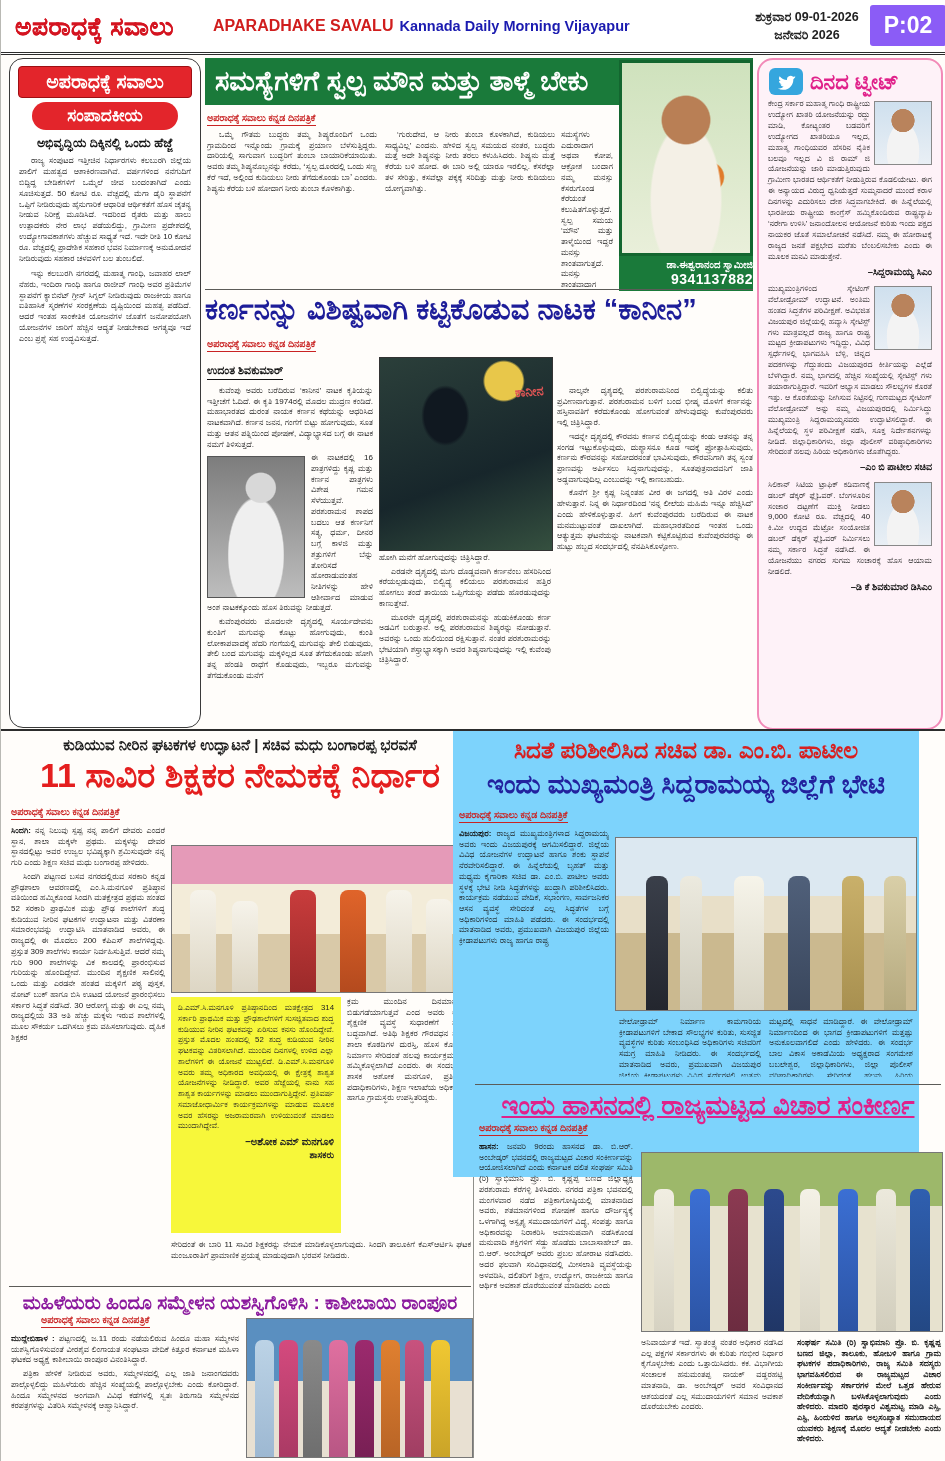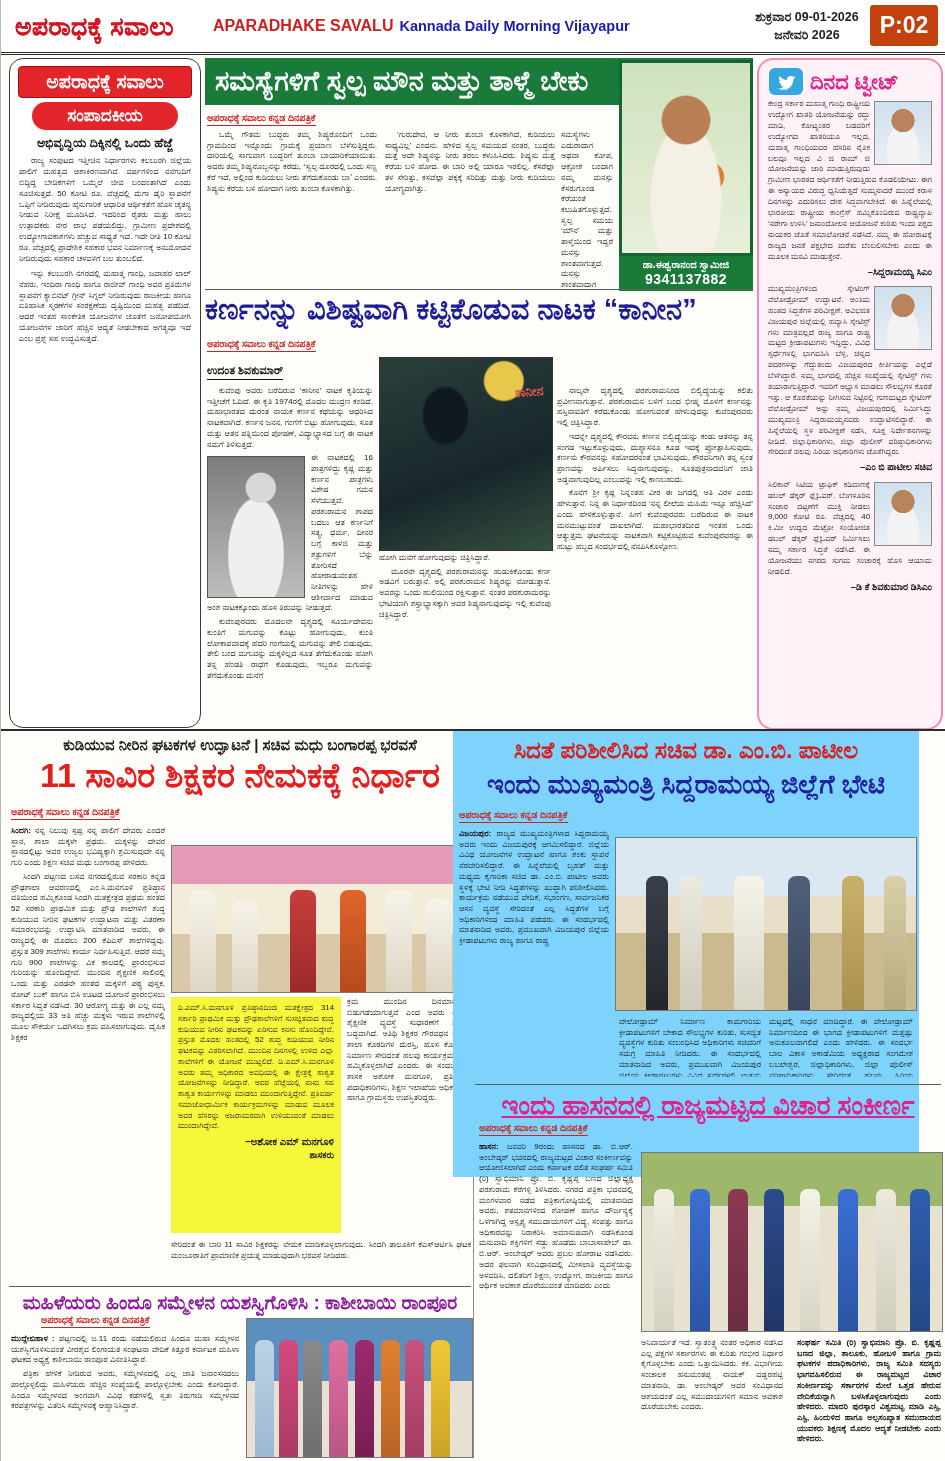--- a/index.html
+++ b/index.html
@@ -8,21 +8,21 @@
         border-left:1px solid #b9b9b4;border-right:1px solid #b9b9b4;}
   
   #hdr{position:absolute;left:0;top:0;width:945px;height:52px;background:#fff;border-bottom:3px double #2c2c2c;}
   .masthead{position:absolute;left:14px;top:12px;font-size:25px;font-weight:bold;color:#d41420;letter-spacing:.5px;text-shadow:0 0 0 #d41420;}
   .title-en{position:absolute;left:212px;top:17px;font-size:16px;font-weight:bold;color:#d01d1d;white-space:nowrap;}
   .title-en .sub{color:#1b1bb0;font-size:14.5px;margin-left:6px;text-align:center;}
   .contact{position:absolute;left:588px;top:5px;font-size:8.6px;font-weight:bold;color:#222;line-height:1.55;}
   .contact .ic{display:inline-block;width:10px;color:#0a7a32;}
   .contact .icm{color:#d33;}
   .datebox{position:absolute;left:748px;top:9px;width:116px;text-align:center;font-weight:bold;color:#222;font-size:12.5px;line-height:1.4;}
-  .pageno{position:absolute;left:869px;top:5px;width:68px;height:41px;background:#c2410c;color:#fff;
+  .pageno{position:absolute;left:869px;top:5px;width:76px;height:41px;background:#8b5cf6;color:#fff;
           font-size:23px;font-weight:bold;display:flex;align-items:center;justify-content:center;border-radius:3px;}
   
   .byline{color:#c92323;font-weight:bold;font-size:9.5px;border-bottom:1.5px solid #c92323;display:inline-block;padding-bottom:1px;white-space:nowrap;}
   .col{position:absolute;font-size:8px;line-height:1.34;text-align:justify;color:#181818;overflow:hidden;}
   .col p{margin:0 0 3px 0;text-indent:12px;}
   .dl{font-weight:bold;}
   .vrule{position:absolute;width:1px;background:#8f8f8a;}
   .hrule{position:absolute;height:1px;background:#5c5c58;}
   .photo{position:absolute;overflow:hidden;border:1px solid #777;}
   
@@ -33,21 +33,21 @@
   .edit-body{margin:0 9px;font-size:8px;line-height:1.36;text-align:justify;color:#181818;height:520px;overflow:hidden;}
   .edit-body p{margin:0 0 4px 0;text-indent:12px;}
   
   .green-banner{position:absolute;left:204px;top:58px;width:548px;height:47px;background:#1a7a3a;color:#fff;
         font-weight:bold;font-size:27px;display:flex;align-items:center;padding-left:10px;box-sizing:border-box;}
   .ph-swami{position:absolute;left:618px;top:60px;width:134px;height:196px;border:3px solid #13662f;box-sizing:border-box;
         background:radial-gradient(circle at 50% 30%,#b97f55 0 16%,transparent 17%),
                    radial-gradient(ellipse at 50% 72%,#f4f0e6 0 38%,transparent 40%),
                    radial-gradient(circle at 68% 60%,#e07b2a 0 10%,transparent 11%),
                    linear-gradient(180deg,#cfe2bd,#e9efda);}
-  .swami-cap{position:absolute;left:618px;top:256px;width:134px;background:#1a7a3a;color:#fff;text-align:center;padding:3px 0 4px 0;}
+  .swami-cap{position:absolute;left:618px;top:256px;width:134px;background:#1a7a3a;color:#fff;text-align:right;padding:3px 0 4px 0;}
   .swami-cap .nm{font-size:10px;font-weight:bold;display:block;}
   .swami-cap .ph{font-size:14px;font-weight:bold;display:block;letter-spacing:.5px;}
   
   .karna-head{position:absolute;left:204px;top:293px;width:548px;font-size:29px;font-weight:bold;color:#1d1d99;white-space:nowrap;}
   .author{position:absolute;left:206px;top:364px;font-weight:bold;font-size:11px;color:#111;border-bottom:1.5px solid #111;padding-bottom:2px;}
   .ph-bw{float:left;width:96px;height:140px;margin:3px 6px 2px 0;border:1px solid #555;
         background:radial-gradient(circle at 55% 22%,#d8d8d8 0 12%,transparent 13%),
                    radial-gradient(ellipse at 50% 70%,#efefef 0 40%,transparent 42%),
                    linear-gradient(180deg,#7d7d7d,#bdbdbd);}
   .ph-book{position:absolute;left:378px;top:357px;width:172px;height:192px;border:1px solid #333;
@@ -149,20 +149,21 @@
     <div class="ph-bw"></div>
     <p style="text-indent:0;">ಈ ನಾಟಕದಲ್ಲಿ 16 ಪಾತ್ರಗಳಿದ್ದು ಕೃಷ್ಣ ಮತ್ತು ಕರ್ಣನ ಪಾತ್ರಗಳು ವಿಶೇಷ ಗಮನ ಸೆಳೆಯುತ್ತವೆ. ಪರಶುರಾಮನ ಶಾಪದ ಬದಲು ಆತ ಕರ್ಣನಿಗೆ ಸತ್ಯ, ಧರ್ಮ, ದೀನರ ಬಗ್ಗೆ ಕಾಳಜಿ ಮತ್ತು ಶತ್ರುಗಳಿಗೆ ಬೆನ್ನು ತೋರಿಸದೆ ಹೋರಾಡುವಂತಹ ನೀತಿಗಳನ್ನು ಹೇಳಿ ಆಶೀರ್ವಾದ ಮಾಡುವ ಅಂಶ ನಾಟಕಕ್ಕೊಂದು ಹೊಸ ತಿರುವನ್ನು ನೀಡುತ್ತದೆ.</p>
     <p>ಕುವೆಂಪುರವರು ಮೊದಲನೇ ದೃಶ್ಯದಲ್ಲಿ ಸೂರ್ಯದೇವನು ಕುಂತಿಗೆ ಮಗುವನ್ನು ಕೊಟ್ಟು ಹೋಗುವುದು, ಕುಂತಿ ಲೋಕಾಪವಾದಕ್ಕೆ ಹೆದರಿ ಗಂಗೆಯಲ್ಲಿ ಮಗುವನ್ನು ತೇಲಿ ಬಿಡುವುದು, ತೇಲಿ ಬಂದ ಮಗುವನ್ನು ಮಕ್ಕಳಿಲ್ಲದ ಸೂತ ತೆಗೆದುಕೊಂಡು ಹೋಗಿ ತನ್ನ ಹೆಂಡತಿ ರಾಧೆಗೆ ಕೊಡುವುದು, ಇಬ್ಬರೂ ಮಗುವನ್ನು ತೆಗೆದುಕೊಂಡು ಮನೆಗೆ</p>
   </div>
 
   <div class="ph-book">
     <span class="book-title">ಕಾನೀನ</span>
   </div>
   <div class="col" style="left:378px;top:553px;width:172px;height:171px;">
     <p style="text-indent:0;">ಹೋಗಿ ಮನೆಗೆ ಹೋಗುವುದನ್ನು ಚಿತ್ರಿಸಿದ್ದಾರೆ.</p>
+    <p>ಎರಡನೇ ದೃಶ್ಯದಲ್ಲಿ ಮಗು ದೊಡ್ಡವನಾಗಿ ಕರ್ಣನೆಂಬ ಹೆಸರಿನಿಂದ ಕರೆಯಲ್ಪಡುವುದು, ಬಿಲ್ವಿದ್ಯೆ ಕಲಿಯಲು ಪರಶುರಾಮನ ಹತ್ತಿರ ಹೋಗಲು ತಂದೆ ತಾಯಿಯ ಒಪ್ಪಿಗೆಯನ್ನು ಪಡೆದು ಹೊರಡುವುದನ್ನು ಕಾಣುತ್ತೇವೆ.</p>
     <p>ಮೂರನೇ ದೃಶ್ಯದಲ್ಲಿ ಪರಶುರಾಮನನ್ನು ಹುಡುಕಿಕೊಂಡು ಕರ್ಣ ಅಡವಿಗೆ ಬರುತ್ತಾನೆ. ಅಲ್ಲಿ ಪರಶುರಾಮನ ಶಿಷ್ಯರನ್ನು ನೋಡುತ್ತಾನೆ. ಅವರನ್ನು ಒಂದು ಹುಲಿಯಿಂದ ರಕ್ಷಿಸುತ್ತಾನೆ. ನಂತರ ಪರಶುರಾಮರನ್ನು ಭೇಟಿಯಾಗಿ ಶಸ್ತ್ರಾಭ್ಯಾಸಕ್ಕಾಗಿ ಅವರ ಶಿಷ್ಯನಾಗುವುದನ್ನು ಇಲ್ಲಿ ಕುವೆಂಪು ಚಿತ್ರಿಸಿದ್ದಾರೆ.</p>
   </div>
 
   <div class="col" style="left:556px;top:386px;width:196px;height:338px;">
     <p>ನಾಲ್ಕನೇ ದೃಶ್ಯದಲ್ಲಿ ಪರಶುರಾಮನಿಂದ ಬಿಲ್ವಿದ್ಯೆಯನ್ನು ಕಲಿತು ಪ್ರವೀಣನಾಗುತ್ತಾನೆ. ಪರಶುರಾಮನ ಬಳಿಗೆ ಬಂದ ಭೀಷ್ಮ ಮೊಳಗೆ ಕರ್ಣನನ್ನು ಹಸ್ತಿನಾವತಿಗೆ ಕರೆದುಕೊಂಡು ಹೋಗುವಂತೆ ಹೇಳುವುದನ್ನು ಕುವೆಂಪುರವರು ಇಲ್ಲಿ ಚಿತ್ರಿಸಿದ್ದಾರೆ.</p>
     <p>ಇದನ್ನೇ ದೃಶ್ಯದಲ್ಲಿ ಕೌರವನು ಕರ್ಣನ ಬಿಲ್ವಿದ್ಯೆಯನ್ನು ಕಂಡು ಆತನನ್ನು ತನ್ನ ಸಂಗಡ ಇಟ್ಟುಕೊಳ್ಳುವುದು, ದುಶ್ಯಾಸನೂ ಕೂಡ ಇದಕ್ಕೆ ಪ್ರೋತ್ಸಾಹಿಸುವುದು, ಕರ್ಣನು ಕೌರವನನ್ನು ಸಹೋದರನಂತೆ ಭಾವಿಸುವುದು, ಕೌರವನಿಗಾಗಿ ತನ್ನ ಸ್ವಂತ ಪ್ರಾಣವನ್ನು ಅರ್ಪಿಸಲು ಸಿದ್ಧನಾಗುವುದನ್ನು, ಸೂತಪುತ್ರನಾದವನಿಗೆ ಜಾತಿ ಅಡ್ಡವಾಗುವುದಿಲ್ಲ ಎಂಬುದನ್ನು ಇಲ್ಲಿ ಕಾಣಬಹುದು.</p>
     <p>ಕೊನೆಗೆ ಶ್ರೀ ಕೃಷ್ಣ ನಿನ್ನಂತಹ ವೀರ ಈ ಜಗದಲ್ಲಿ ಅತಿ ವಿರಳ ಎಂದು ಹೇಳುತ್ತಾನೆ. ನಿನ್ನ ಈ ನಿರ್ಧಾರದಿಂದ ‘ನನ್ನ ಲೀಲೆಯ ಮಹಿಮೆ ಇನ್ನೂ ಹೆಚ್ಚಿಸಿದೆ’ ಎಂದು ಹೇಳಿಕೊಳ್ಳುತ್ತಾನೆ. ಹೀಗೆ ಕುವೆಂಪುರವರು ಬರೆದಿರುವ ಈ ನಾಟಕ ಮನಮುಟ್ಟುವಂತೆ ದಾಖಲಾಗಿದೆ. ಮಹಾಭಾರತದಿಂದ ಇಂತಹ ಒಂದು ಆತ್ಯುತ್ತಮ ಘಟನೆಯನ್ನು ನಾಟಕವಾಗಿ ಕಟ್ಟಿಕೊಟ್ಟಿರುವ ಕುವೆಂಪುರವರನ್ನು ಈ ಹುಟ್ಟು ಹಬ್ಬದ ಸಂದರ್ಭದಲ್ಲಿ ನೆನಪಿಸಿಕೊಳ್ಳೋಣ.</p>
   </div>
 
   <div id="tweets">
@@ -269,21 +270,21 @@
     <p style="text-indent:0;">ಅನಿವಾರ್ಯತೆ ಇದೆ. ಸ್ವಾತಂತ್ರ್ಯ ನಂತರ ಅಧಿಕಾರ ನಡೆಸಿದ ಎಲ್ಲ ಪಕ್ಷಗಳ ಸರ್ಕಾರಗಳು ಈ ಕುರಿತು ಗಂಭೀರ ನಿರ್ಧಾರ ಕೈಗೊಳ್ಳಬೇಕು ಎಂದು ಒತ್ತಾಯಿಸಿದರು. ಕಕ. ವಿಭಾಗೀಯ ಸಂಚಾಲಕ ಹನುಮಂತಪ್ಪ ನಾಯಕ್ ವಡ್ಡರಹಟ್ಟಿ ಮಾತನಾಡಿ, ಡಾ. ಅಂಬೇಡ್ಕರ್ ಅವರ ಸಂವಿಧಾನದ ಆಶಯದಂತೆ ಎಲ್ಲ ಸಮುದಾಯಗಳಿಗೆ ಸಮಾನ ಅವಕಾಶ ದೊರೆಯಬೇಕು ಎಂದರು.</p>
   </div>
   <div class="col" style="left:796px;top:1338px;width:144px;height:118px;font-weight:bold;">
     <p style="text-indent:0;">ಸಂಘರ್ಷ ಸಮಿತಿ (ರಿ) ಸ್ವಾಭಿಮಾನಿ ಪ್ರೊ. ಬಿ. ಕೃಷ್ಣಪ್ಪ ಬಣದ ಜಿಲ್ಲಾ, ತಾಲೂಕು, ಹೋಬಳಿ ಹಾಗೂ ಗ್ರಾಮ ಘಟಕಗಳ ಪದಾಧಿಕಾರಿಗಳು, ರಾಜ್ಯ ಸಮಿತಿ ಸದಸ್ಯರು ಭಾಗವಹಿಸಲಿರುವ ಈ ರಾಜ್ಯಮಟ್ಟದ ವಿಚಾರ ಸಂಕೀರ್ಣವನ್ನು ಸರ್ಕಾರಗಳ ಮೇಲೆ ಒತ್ತಡ ಹೇರುವ ವೇದಿಕೆಯನ್ನಾಗಿ ಬಳಸಿಕೊಳ್ಳಲಾಗುವುದು ಎಂದು ಹೇಳಿದರು. ಮಾದರಿ ಪುರಸ್ಕಾರ ವಿಶ್ವಮಟ್ಟ ಮಾಡಿ ಎಸ್ಸಿ, ಎಸ್ಟಿ, ಹಿಂದುಳಿದ ಹಾಗೂ ಅಲ್ಪಸಂಖ್ಯಾತ ಸಮುದಾಯದ ಯುವಕರು ಶಿಕ್ಷಣಕ್ಕೆ ಮೊದಲ ಆದ್ಯತೆ ನೀಡಬೇಕು ಎಂದು ಹೇಳಿದರು.</p>
   </div>
 
   <div class="wom-head">ಮಹಿಳೆಯರು ಹಿಂದೂ ಸಮ್ಮೇಳನ ಯಶಸ್ವಿಗೊಳಿಸಿ : ಕಾಶೀಬಾಯಿ ರಾಂಪೂರ</div>
   <div style="position:absolute;left:40px;top:1314px;" class="byline">ಅಪರಾಧಕ್ಕೆ ಸವಾಲು ಕನ್ನಡ ದಿನಪತ್ರಿಕೆ</div>
   <div class="col" style="left:10px;top:1334px;width:228px;height:122px;">
     <p style="text-indent:0;"><span class="dl">ಮುದ್ದೇಬಿಹಾಳ :</span> <span>ಪಟ್ಟಣದಲ್ಲಿ ಜ.11 ರಂದು ನಡೆಯಲಿರುವ ಹಿಂದೂ ಮಹಾ ಸಮ್ಮೇಳನ ಯಶಸ್ವಿಗೊಳಿಸುವಂತೆ ವೀರಶೈವ ಲಿಂಗಾಯತ ಸಂಘಟನಾ ವೇದಿಕೆ ಕಿತ್ತೂರ ಕರ್ನಾಟಕ ಮಹಿಳಾ ಘಟಕದ ಅಧ್ಯಕ್ಷೆ ಕಾಶೀಬಾಯಿ ರಾಂಪೂರ ವಿನಂತಿಸಿದ್ದಾರೆ.</span></p>
-    <p>ಪತ್ರಿಕಾ ಹೇಳಿಕೆ ನೀಡಿರುವ ಅವರು, ಸಮ್ಮೇಳನದಲ್ಲಿ ಎಲ್ಲ ಜಾತಿ ಜನಾಂಸನದಲು ಪಾಲ್ಗೊಳ್ಳಲಿದ್ದು ಮಹಿಳೆಯರು ಹೆಚ್ಚಿನ ಸಂಖ್ಯೆಯಲ್ಲಿ ಪಾಲ್ಗೊಳ್ಳಬೇಕು ಎಂದು ಕೋರಿದ್ದಾರೆ. ಹಿಂದೂ ಸಮ್ಮೇಳನದ ಅಂಗವಾಗಿ ವಿವಿಧ ಕಡೆಗಳಲ್ಲಿ ಸ್ವತಃ ತಿರುಗಾಡಿ ಸಮ್ಮೇಳನದ ಕರಪತ್ರಗಳನ್ನು ವಿತರಿಸಿ ಸಮ್ಮೇಳನಕ್ಕೆ ಆಹ್ವಾನಿಸಿದ್ದಾರೆ.</p>
+    <p>ಪತ್ರಿಕಾ ಹೇಳಿಕೆ ನೀಡಿರುವ ಅವರು, ಸಮ್ಮೇಳನದಲ್ಲಿ ಎಲ್ಲ ಜಾತಿ ಜನಾಂಗದವರು ಪಾಲ್ಗೊಳ್ಳಲಿದ್ದು ಮಹಿಳೆಯರು ಹೆಚ್ಚಿನ ಸಂಖ್ಯೆಯಲ್ಲಿ ಪಾಲ್ಗೊಳ್ಳಬೇಕು ಎಂದು ಕೋರಿದ್ದಾರೆ. ಹಿಂದೂ ಸಮ್ಮೇಳನದ ಅಂಗವಾಗಿ ವಿವಿಧ ಕಡೆಗಳಲ್ಲಿ ಸ್ವತಃ ತಿರುಗಾಡಿ ಸಮ್ಮೇಳನದ ಕರಪತ್ರಗಳನ್ನು ವಿತರಿಸಿ ಸಮ್ಮೇಳನಕ್ಕೆ ಆಹ್ವಾನಿಸಿದ್ದಾರೆ.</p>
   </div>
   <div class="photo ph-women">
     <span class="fg" style="left:8px;background:linear-gradient(180deg,#bcd3e6,#9db8d2);"></span>
     <span class="fg" style="left:32px;background:linear-gradient(180deg,#d44a7e,#aa3a64);"></span>
     <span class="fg" style="left:56px;background:linear-gradient(180deg,#8a8a8a,#6e6e6e);"></span>
     <span class="fg" style="left:82px;background:linear-gradient(180deg,#e070a0,#b85684);"></span>
     <span class="fg" style="left:108px;background:linear-gradient(180deg,#9c2a6e,#781f54);"></span>
     <span class="fg" style="left:134px;background:linear-gradient(180deg,#e08030,#b86426);"></span>
     <span class="fg" style="left:158px;background:linear-gradient(180deg,#c8527e,#a03e62);"></span>
     <span class="fg" style="left:184px;background:linear-gradient(180deg,#f0c832,#caa428);"></span>

